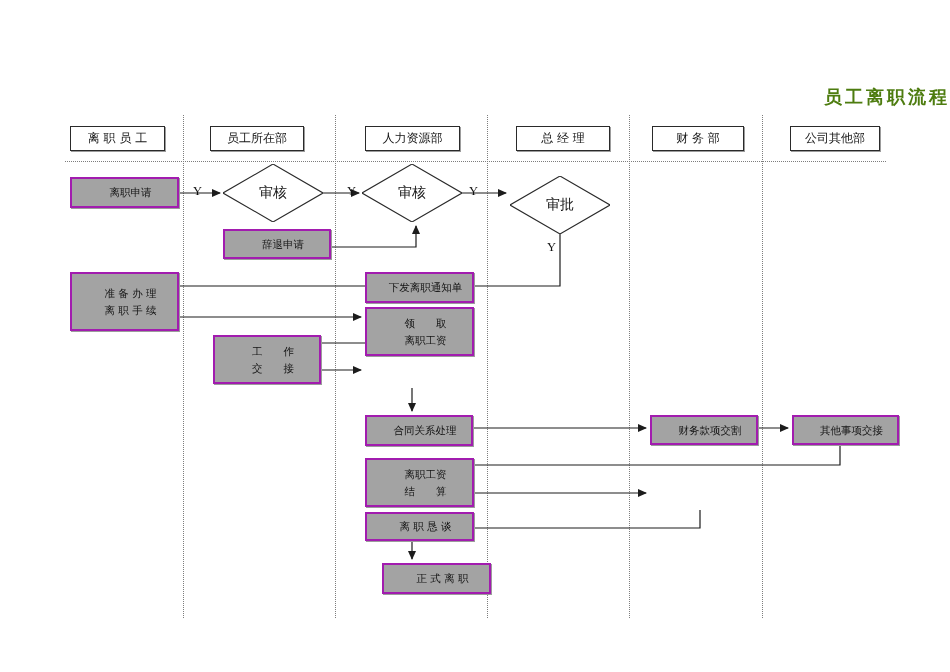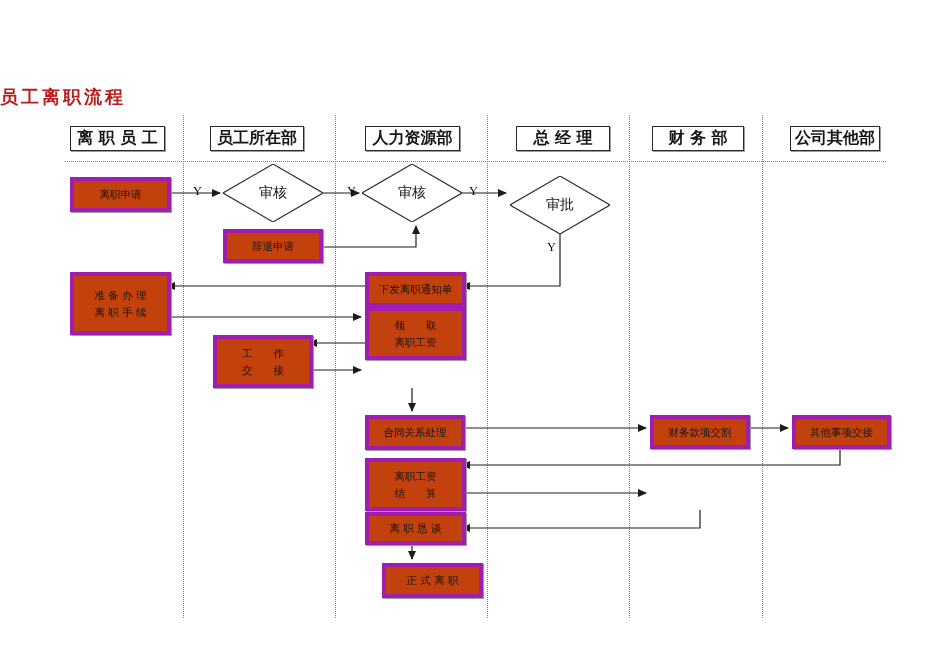--- a/index.html
+++ b/index.html
@@ -1,27 +1,27 @@
 <!DOCTYPE html>
 <html><head>
 <meta charset="utf-8">
 <style>
   html,body{margin:0;padding:0;background:#ffffff;}
   .canvas{position:relative;width:950px;height:672px;background:#ffffff;
           font-family:"DejaVu Sans",sans-serif;color:#141414;overflow:hidden;}
-  .title{position:absolute;left:0;top:85px;width:950px;text-align:left;
-         font-size:18px;font-weight:bold;letter-spacing:3px;color:#b91c1c;}
+  .title{position:absolute;left:0;top:85px;width:950px;text-align:right;
+         font-size:18px;font-weight:bold;letter-spacing:3px;color:#4d7c0f;}
   .vline{position:absolute;top:115px;height:503px;width:0;border-left:1px dotted #7d7d7d;}
   .hline{position:absolute;left:65px;top:161px;width:821px;height:0;border-top:1px dotted #7d7d7d;}
   .hdr{position:absolute;top:126px;height:23px;background:#fff;border:1px solid #2a2a2a;
        box-shadow:1px 1px 0 #9c9c9c;display:flex;align-items:center;justify-content:center;
-       font-weight:bold;font-size:16px;white-space:nowrap;}
-  .node{position:absolute;background:#c2410c;border:4px solid #a21caf;box-shadow:1px 1px 0 #9c9c9c;
+       font-weight:normal;font-size:12px;white-space:nowrap;}
+  .node{position:absolute;background:#a3a3a3;border:2px solid #a21caf;box-shadow:1px 1px 0 #9c9c9c;
         display:flex;flex-direction:column;align-items:center;justify-content:center;
-        font-size:10.5px;line-height:17px;white-space:nowrap;}
+        font-size:10.5px;line-height:17px;white-space:nowrap;padding-left:12px;}
   .diamond{position:absolute;}
   .diamond svg{position:absolute;left:0;top:0;width:100%;height:100%;display:block;}
   .diamond .dlabel{position:absolute;left:0;top:0;right:0;bottom:0;display:flex;
                    align-items:center;justify-content:center;font-size:14px;}
   .edges{position:absolute;left:0;top:0;width:950px;height:672px;}
   .edges polyline{fill:none;stroke:#1c1c1c;stroke-width:1.2;}
   .ylab{position:absolute;font-family:"Liberation Serif",serif;font-size:12.5px;color:#111;}
 </style>
 </head>
 <body>

